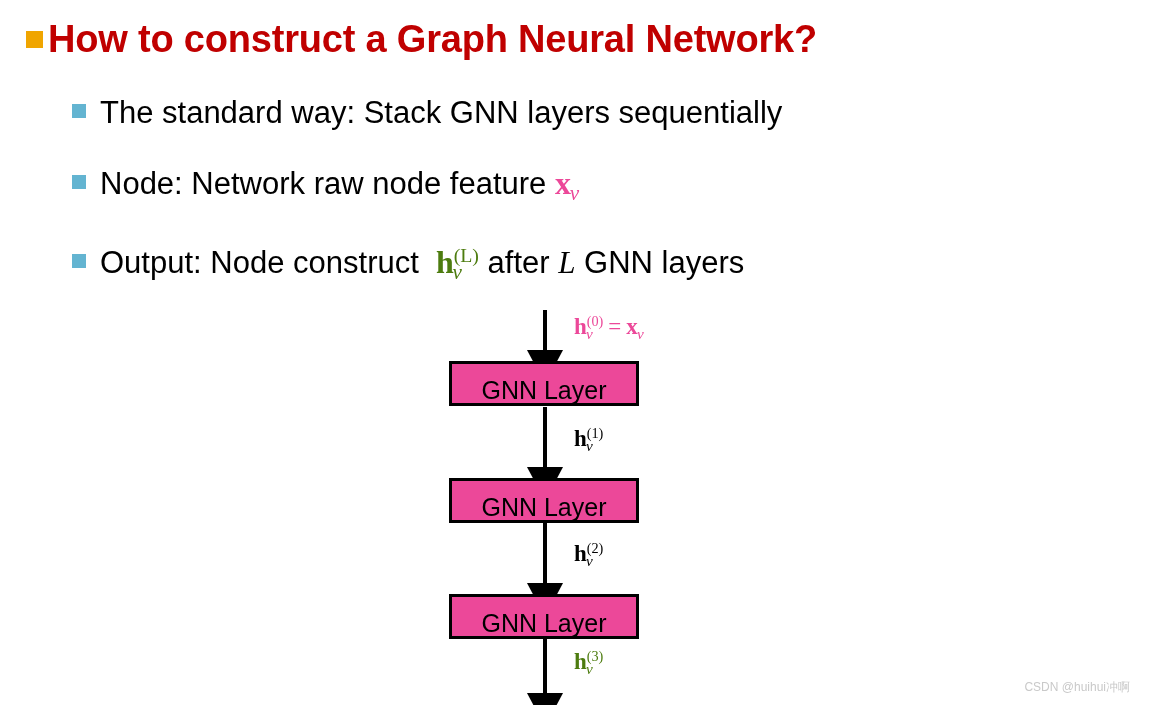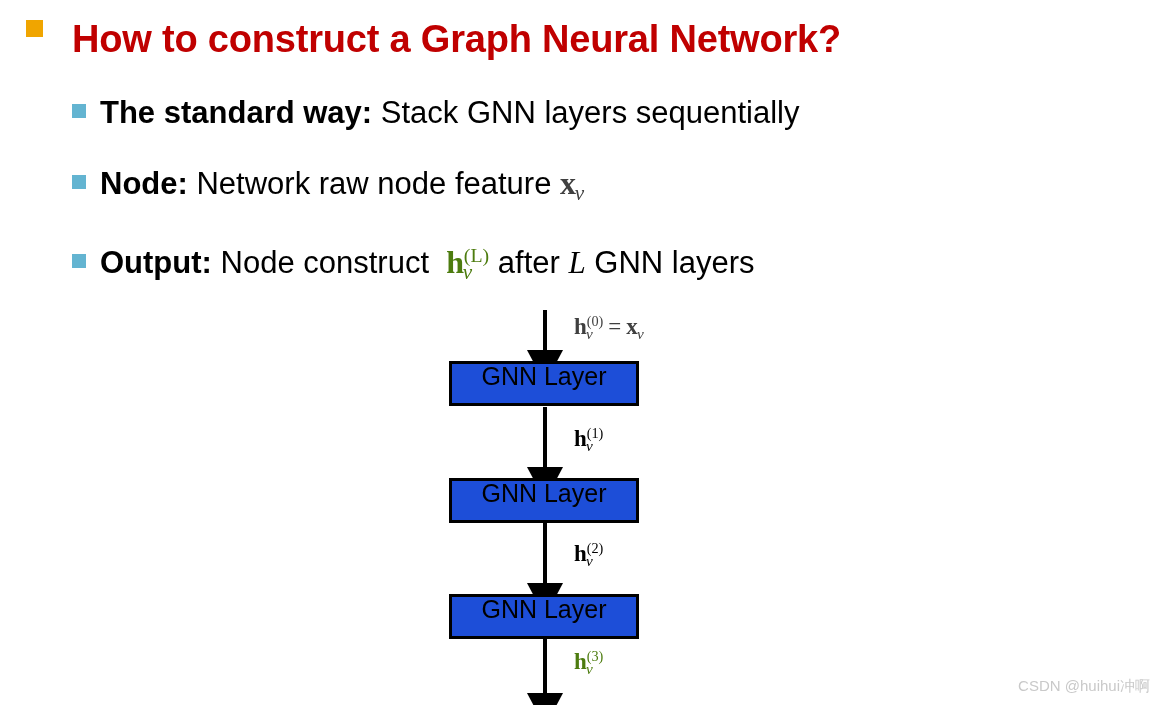--- a/index.html
+++ b/index.html
@@ -32,21 +32,22 @@
     height: 14px;
     background: #63B4D1;
   }
 
   
   .title-row {
     position: absolute;
     left: 26px;
     top: 20px;
     display: flex;
-    gap: 29px;
+    align-items: center;
+    gap: 5px;
   }
   .title-text {
     font-size: 38px;
     font-weight: bold;
     color: #C00000;
     letter-spacing: -0.2px;
     white-space: nowrap;
     line-height: 1;
   }
 
@@ -56,21 +57,21 @@
     display: flex;
     align-items: baseline;
     gap: 14px;
   }
   .row2 .bullet-sq { position: relative; top: -5px; }
   .row2-text {
     font-size: 31px;
     line-height: 1.1;
     white-space: nowrap;
   }
-  .row2-text b { font-weight: bold; }
+  .row2-text b { font-weight: normal; }
 
   .r-standard { left: 72px; top: 96px; }
   .r-input    { left: 72px; top: 166px; }
   .r-output   { left: 72px; top: 245px; }
 
   
   .math {
     font-family: "Liberation Serif", serif;
     display: inline-block;
     white-space: nowrap;
@@ -89,21 +90,21 @@
     font-size: 0.62em;
     vertical-align: 0.56em;
     margin-left: -0.42em;
     font-style: normal;
   }
   .math .eq {
     font-style: normal;
     font-weight: normal;
     margin: 0 0.22em;
   }
-  .blue  { color: #404040; }
+  .blue  { color: #ec4899; }
   .green { color: #4d7c0f; }
 
   .inline-math { font-size: 32px; }
   .italic-L {
     font-family: "Liberation Serif", serif;
     font-style: italic;
     font-size: 31px;
   }
 
   
@@ -114,24 +115,24 @@
     width: 1150px;
     height: 705px;
     pointer-events: none;
   }
   .gbox {
     position: absolute;
     left: 449px;
     width: 190px;
     height: 45px;
     border: 3px solid #000000;
-    background: #1d4ed8;
+    background: #ec4899;
     box-sizing: border-box;
     display: flex;
-    align-items: flex-start;
+    align-items: flex-end;
     justify-content: center;
   }
   .gbox-label {
     font-family: "Liberation Sans", sans-serif;
     font-size: 25px;
     color: #000000;
     line-height: 1;
   }
   .box1 { top: 361px; }
   .box2 { top: 478px; }
@@ -142,24 +143,24 @@
     font-size: 23px;
   }
   .lbl0 { left: 574px; top: 313px; }
   .lbl1 { left: 574px; top: 425px; }
   .lbl2 { left: 574px; top: 540px; }
   .lbl3 { left: 574px; top: 648px; }
 
   
   .watermark {
     position: absolute;
-    right: 0;
+    right: 20px;
     bottom: 9px;
     font-family: "Liberation Sans", sans-serif;
-    font-size: 15px;
+    font-size: 12px;
     color: #c9c9c9;
     white-space: nowrap;
   }
 </style>
 </head>
 <body>
 
 <div class="title-row">
   <span class="bullet-sq bullet-l1"></span>
   <span class="title-text">How to construct a Graph Neural Network?</span>

